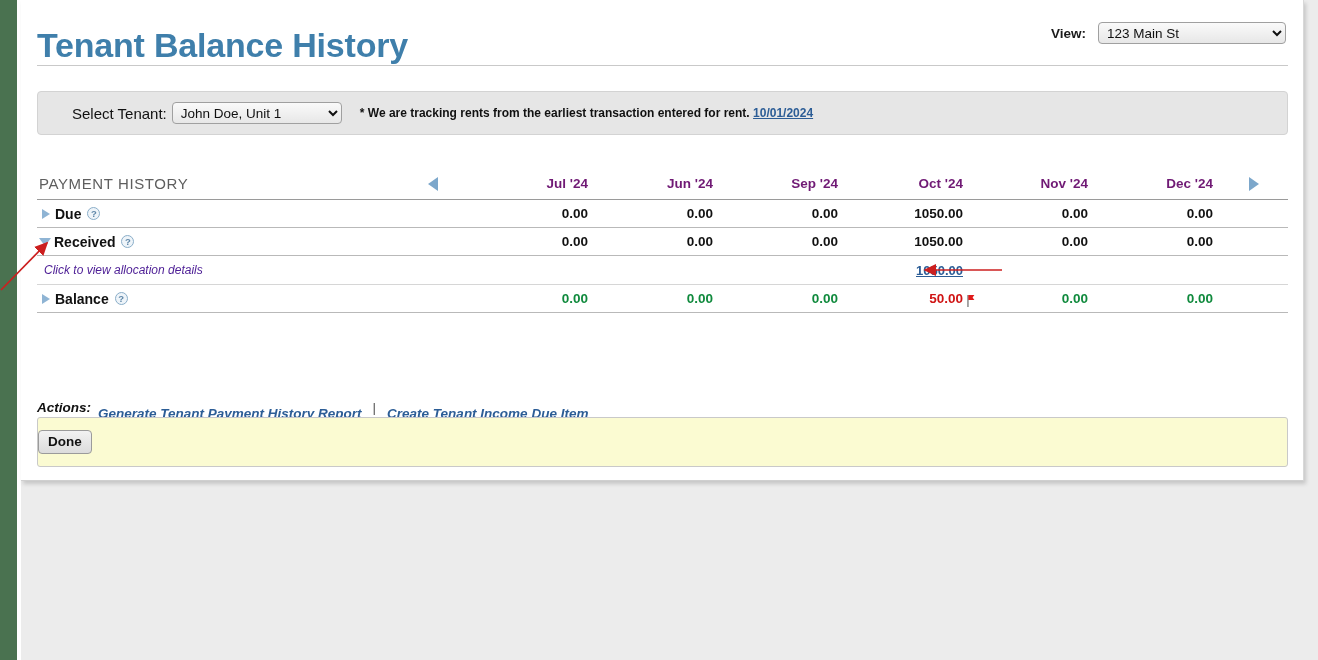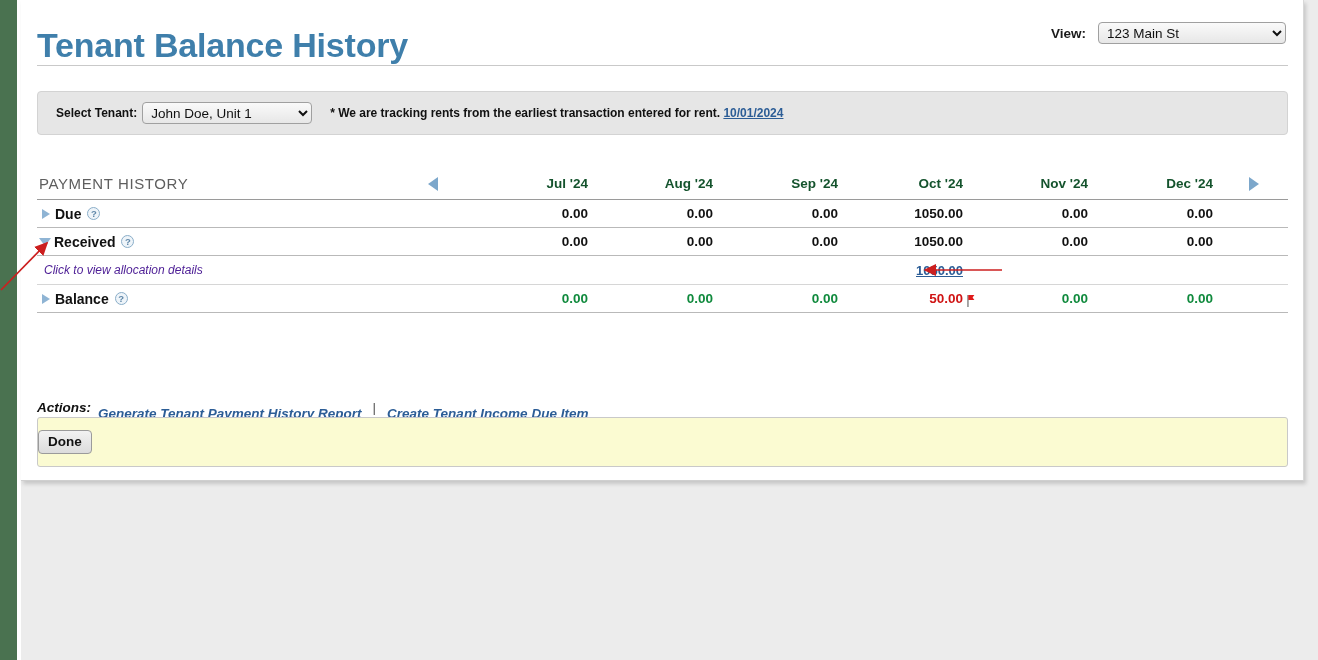--- a/index.html
+++ b/index.html
@@ -74,22 +74,22 @@
   .tenant-bar {
     position: absolute; left: 16px; top: 91px;
     width: 1251px; height: 44px;
     background: #e6e6e6;
     border: 1px solid #d3d3d3;
     border-radius: 4px;
     display: flex; align-items: center;
     padding-left: 18px;
   }
   .tenant-label {
-    font-size: 12px; font-weight: bold; color: #111;
-    margin-right: 5px; white-space: nowrap;
+    font-size: 15px; font-weight: normal; color: #111;
+    margin-right: 5px; white-space: nowrap; margin-left: 16px;
   }
   #tenant-select { width: 170px; }
   .tenant-note {
     font-size: 12px; font-weight: bold; color: #111;
     margin-left: 18px; white-space: nowrap;
   }
   .note-link {
     color: #2c5d96; text-decoration: underline;
     font-weight: bold; cursor: pointer;
   }
@@ -120,21 +120,21 @@
     width: 125px; flex: none;
     text-align: right; padding-right: 6px;
     font-size: 13.5px; font-weight: bold; color: #111;
   }
   .c-tail { width: 69px; flex: none; display:flex; align-items:center; justify-content:center; }
 
   .hdr-title {
     font-size: 15px; font-weight: normal; color: #5e5e5e;
     letter-spacing: 0.6px;
   }
-  .hdr-month { font-size: 13.5px; font-weight: bold; color: #14532d; }
+  .hdr-month { font-size: 13.5px; font-weight: bold; color: #701a75; }
 
   .tri {
     width: 0; height: 0; margin-right: 5px; flex: none;
     cursor: pointer;
   }
   .tri.right {
     border-top: 5px solid transparent;
     border-bottom: 5px solid transparent;
     border-left: 8px solid #8fb4d4;
     margin-left: 3px;
@@ -262,21 +262,21 @@
       <div class="grid">
 
         <div class="grow hdr">
           <div class="c-label">
             <span class="hdr-title">PAYMENT HISTORY</span>
           </div>
           <div class="c-nav">
             <div class="nav-tri left"></div>
           </div>
           <div class="c-month hdr-month">Jul '24</div>
-          <div class="c-month hdr-month">Aug '24</div>
+          <div class="c-month hdr-month">Jun '24</div>
           <div class="c-month hdr-month">Sep '24</div>
           <div class="c-month hdr-month">Oct '24</div>
           <div class="c-month hdr-month">Nov '24</div>
           <div class="c-month hdr-month">Dec '24</div>
           <div class="c-tail">
             <div class="nav-tri right2"></div>
           </div>
         </div>
 
         <div class="grow">

